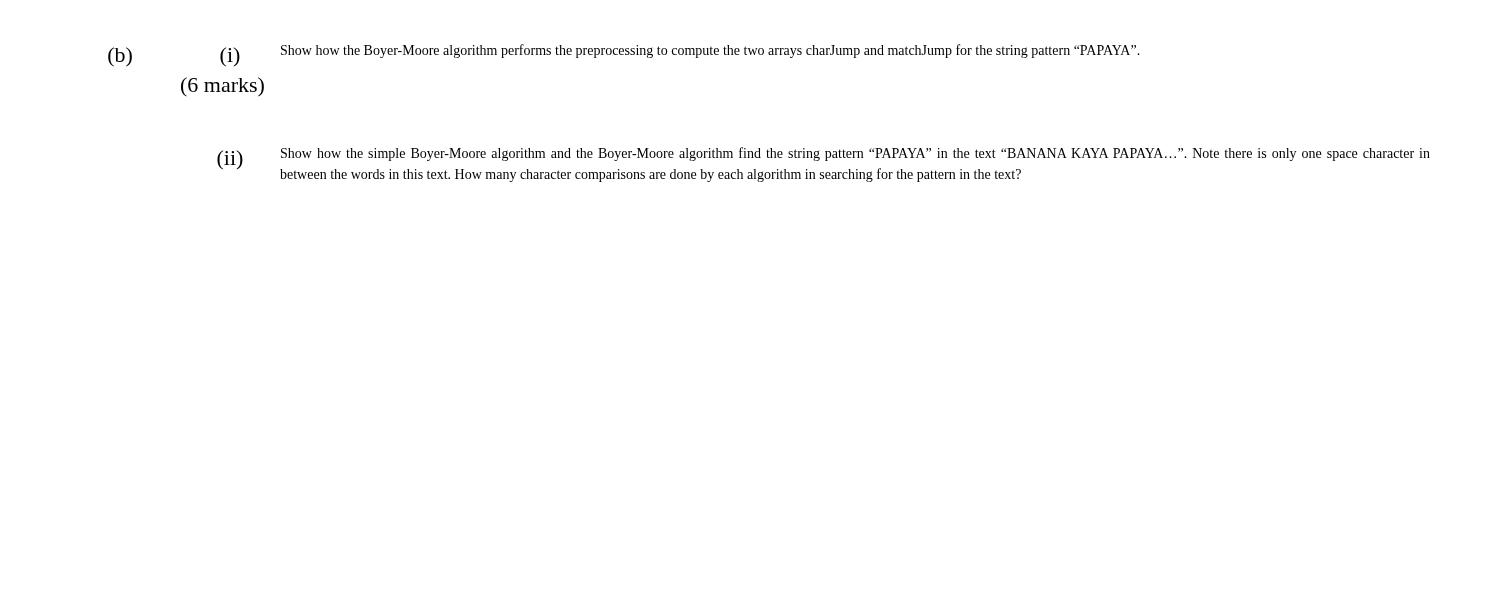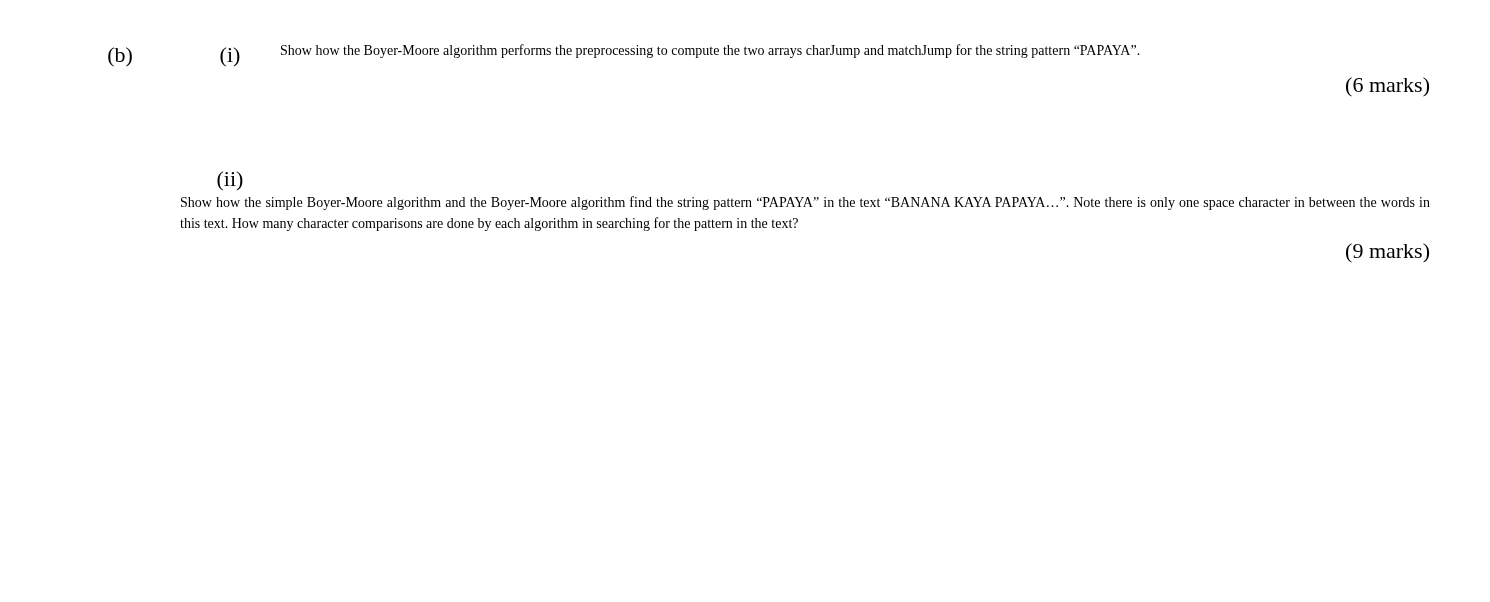--- a/index.html
+++ b/index.html
@@ -67,31 +67,30 @@
 
     .question-content {
       flex: 1;
       font-size: 14px;
       line-height: 1.5;
       text-align: justify;
       font-family: "Times New Roman", Times, serif;
     }
 
     .marks-row {
-      text-align: right;
+      text-align: left;
       font-size: 22px;
       font-family: "Times New Roman", Times, serif;
       margin-top: 4px;
       margin-bottom: 30px;
       padding-right: 0;
     }
 
     .sub-question-ii {
-      margin-top: 36px;
-      flex-direction: column;
+      margin-top: 15px;
     }
   </style>
 </head>
 <body>
 
 <div class="page-container">
   <div class="question-block">
     <div class="part-b-row">
       <div class="label-b">(b)</div>
       <div class="sub-questions">
@@ -103,18 +102,17 @@
           </div>
         </div>
         <div class="marks-row">(6 marks)</div>
 
         <div class="sub-question sub-question-ii">
           <div class="label-sub">(ii)</div>
           <div class="question-content">
             <span>Show how the simple Boyer-Moore algorithm and the Boyer-Moore algorithm find the string pattern “PAPAYA” in the text “BANANA KAYA PAPAYA…”.  Note there is only one space character in between the words in this text.  How many character comparisons are done by each algorithm in searching for the pattern in the text?</span>
           </div>
         </div>
-        <div class="marks-row">(9 marks)</div>
 
       </div>
     </div>
   </div>
 </div>
 
 </body></html>

